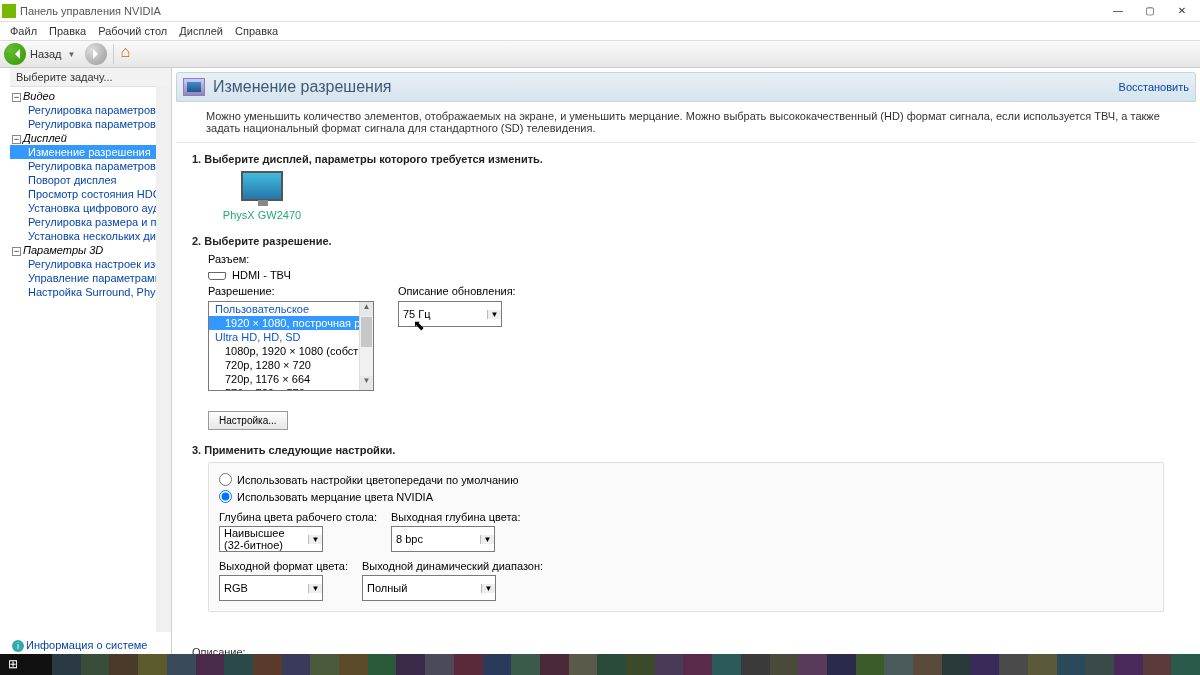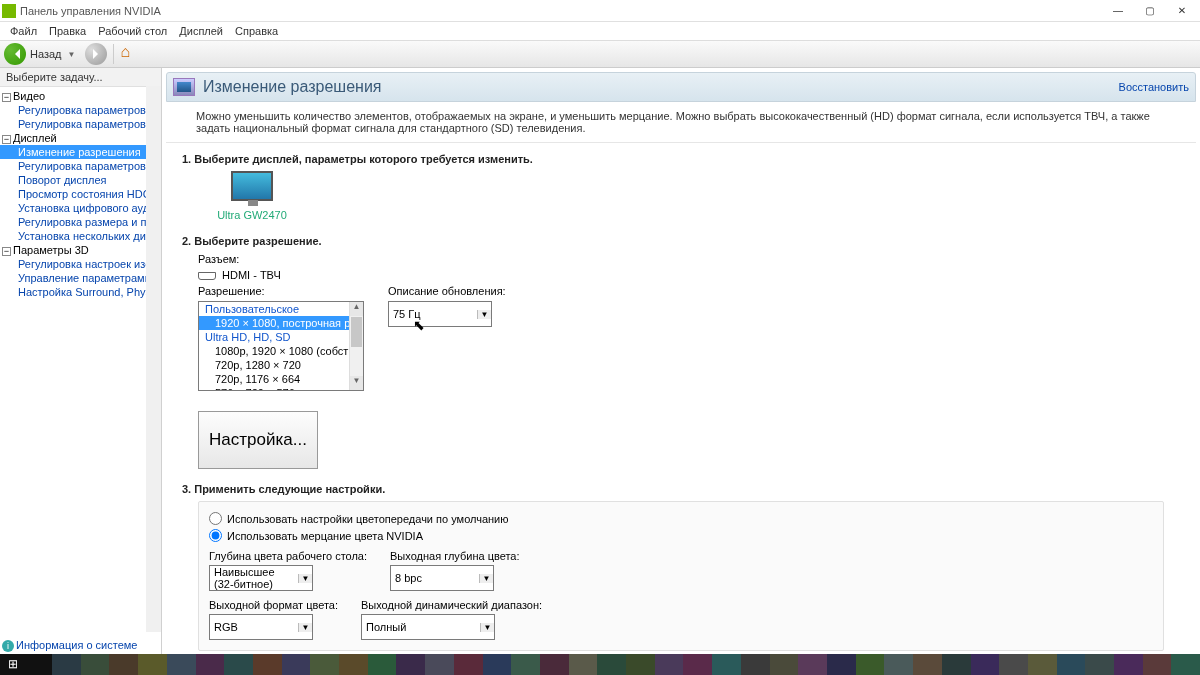--- a/index.html
+++ b/index.html
@@ -18,27 +18,27 @@
 .toolbar .circleback { width: 22px; height: 22px; border-radius: 50%; background: radial-gradient(circle at 30% 30%, #6b3, #390); position: relative; }
 .toolbar .circleback::after { content: ""; position: absolute; left: 6px; top: 6px; border: 5px solid transparent; border-right-color: #fff; }
 .toolbar .backlabel { margin: 0 6px 0 4px; color: #333; }
 .toolbar .dd { font-size: 8px; color: #666; margin-right: 6px; }
 .toolbar .circlefwd { width: 22px; height: 22px; border-radius: 50%; background: radial-gradient(circle at 30% 30%, #ddd, #999); position: relative; }
 .toolbar .circlefwd::after { content: ""; position: absolute; left: 8px; top: 6px; border: 5px solid transparent; border-left-color: #fff; }
 .toolbar .sep { width: 1px; height: 20px; background: #ccc; margin: 0 6px; }
 .toolbar .home { width: 18px; height: 18px; position: relative; }
 .toolbar .home::after { content: "⌂"; font-size: 16px; color: #c60; position: absolute; top: -2px; }
 
-.content { display: flex; height: 586px; }
+.content { display: flex; height: 586px; margin-left: 10px; }
 
 .sidebar { width: 162px; background: #fff; border-right: 1px solid #d0d0d0; overflow: hidden; position: relative; }
 .sidebar .head { padding: 3px 6px; font-size: 11px; color: #333; background: #f2f2f2; border-bottom: 1px solid #e0e0e0; }
 .tree { padding-top: 2px; font-size: 11px; }
 .tree .tog { display: inline-block; width: 9px; height: 9px; border: 1px solid #888; text-align: center; line-height: 7px; font-size: 9px; margin-right: 2px; cursor: default; background: #fff; }
-.tree .cat { padding: 1px 2px 1px 2px; white-space: nowrap; }
+.tree .cat { padding: 1px 2px 1px 2px; white-space: nowrap; font-style: italic; }
 .tree .link { color: #0645ad; padding: 1px 2px 1px 18px; white-space: nowrap; overflow: hidden; cursor: default; }
 .tree .link.sel { background: #3399ff; color: #fff; }
 .sidebar .sbscroll { position: absolute; right: 0; top: 18px; width: 15px; bottom: 22px; background: #f0f0f0; }
 .sidebar .info { position: absolute; bottom: 2px; left: 2px; font-size: 11px; }
 .sidebar .info .i { display: inline-block; width: 12px; height: 12px; border-radius: 50%; background: #3aa; color: #fff; text-align: center; line-height: 12px; font-size: 9px; margin-right: 2px; }
 .sidebar .info a { color: #0645ad; }
 
 .main { flex: 1; background: #fff; position: relative; overflow: hidden; }
 .pagehdr { height: 30px; margin: 4px 4px 0 4px; background: linear-gradient(#e8f0f5,#d6e4ed); border: 1px solid #c6d3dc; border-radius: 3px 3px 0 0; display: flex; align-items: center; padding: 0 6px; }
 .pagehdr .hicon { width: 22px; height: 18px; border: 1px solid #97b; background: linear-gradient(#ccf,#88b); margin-right: 8px; display:flex; align-items:center; justify-content:center; }
@@ -60,25 +60,25 @@
 .listbox .li { padding: 1px 6px; white-space: nowrap; }
 .listbox .group { color: #15c; padding: 1px 6px; }
 .listbox .li.sel { background: #3399ff; color: #fff; }
 .listbox .indent { padding-left: 16px; }
 .listbox .sb { position: absolute; right:0; top:0; width: 14px; bottom:0; background:#f0f0f0; border-left:1px solid #ddd; }
 .listbox .sb .up, .listbox .sb .dn { height: 14px; text-align:center; font-size:8px; color:#666; background:#e7e7e7; }
 .listbox .sb .thumb { height: 30px; background:#c7c7c7; margin:1px; }
 .combo { width: 104px; height: 26px; border: 1px solid #7a7a7a; background: #fff; display: flex; align-items: center; font-size: 11px; }
 .combo .val { flex:1; padding: 0 4px; }
 .combo .ar { width: 14px; text-align: center; background: #eee; border-left: 1px solid #bbb; font-size: 8px; }
-.btn { border: 1px solid #999; background: linear-gradient(#fdfdfd,#e7e7e7); padding: 18px 10px; font-size: 17px; margin-left: 16px; cursor: default; }
+.btn { border: 1px solid #999; background: linear-gradient(#fdfdfd,#e7e7e7); padding: 3px 10px; font-size: 10px; margin-left: 16px; cursor: default; }
 .panel { margin: 4px 16px; padding: 10px 10px; border: 1px solid #e0e0e0; border-radius: 2px; background: #fafafa; }
 .radio { display: flex; align-items: center; margin-bottom: 4px; }
 .radio input { margin-right: 5px; }
-.grid { display: flex; gap: 23px; margin-top: 8px; }
+.grid { display: flex; gap: 14px; margin-top: 8px; }
 .gcol { display: flex; flex-direction: column; }
 .gcol .gl { font-size: 11px; margin-bottom: 3px; }
 .desc-section { padding: 10px 20px; font-size: 11px; color: #333; }
 .taskbar { position: absolute; bottom: 0; left: 0; right: 0; height: 21px; background: #111; display: flex; }
 .taskbar .start { width: 18px; height: 18px; margin: 1px 4px; color:#fff; font-size:12px; display:flex; align-items:center; justify-content:center; }
 .taskbar .task { width: 26px; height: 18px; margin: 1px 0; }
 .colorstrip { flex:1; display:flex; }
 .colorstrip div { flex:1; }
 .cursor { position:absolute; left: 413px; top: 317px; font-size: 14px; color:#000; pointer-events:none; }
 </style>
@@ -142,21 +142,21 @@
       <div class="hicon"></div>
       <div class="htitle">Изменение разрешения</div>
       <div class="restore">Восстановить</div>
     </div>
     <div class="pagedesc">Можно уменьшить количество элементов, отображаемых на экране, и уменьшить мерцание. Можно выбрать высококачественный (HD) формат сигнала, если используется ТВЧ, а также задать национальный формат сигнала для стандартного (SD) телевидения.</div>
     <div class="pagebody">
       <div class="step">
         <div class="steplabel">1. Выберите дисплей, параметры которого требуется изменить.</div>
         <div class="monitor-wrap">
           <div class="monitor-icon"></div>
-          <div class="monitor-label">Ultra GW2470</div>
+          <div class="monitor-label">PhysX GW2470</div>
         </div>
       </div>
 
       <div class="step">
         <div class="steplabel">2. Выберите разрешение.</div>
         <div class="field">Разъем:</div>
         <div class="field"><span class="hdmi"></span><span>HDMI - ТВЧ</span></div>
         <div class="row2">
           <div>
             <div class="field" style="margin-left:0">Разрешение:</div>

